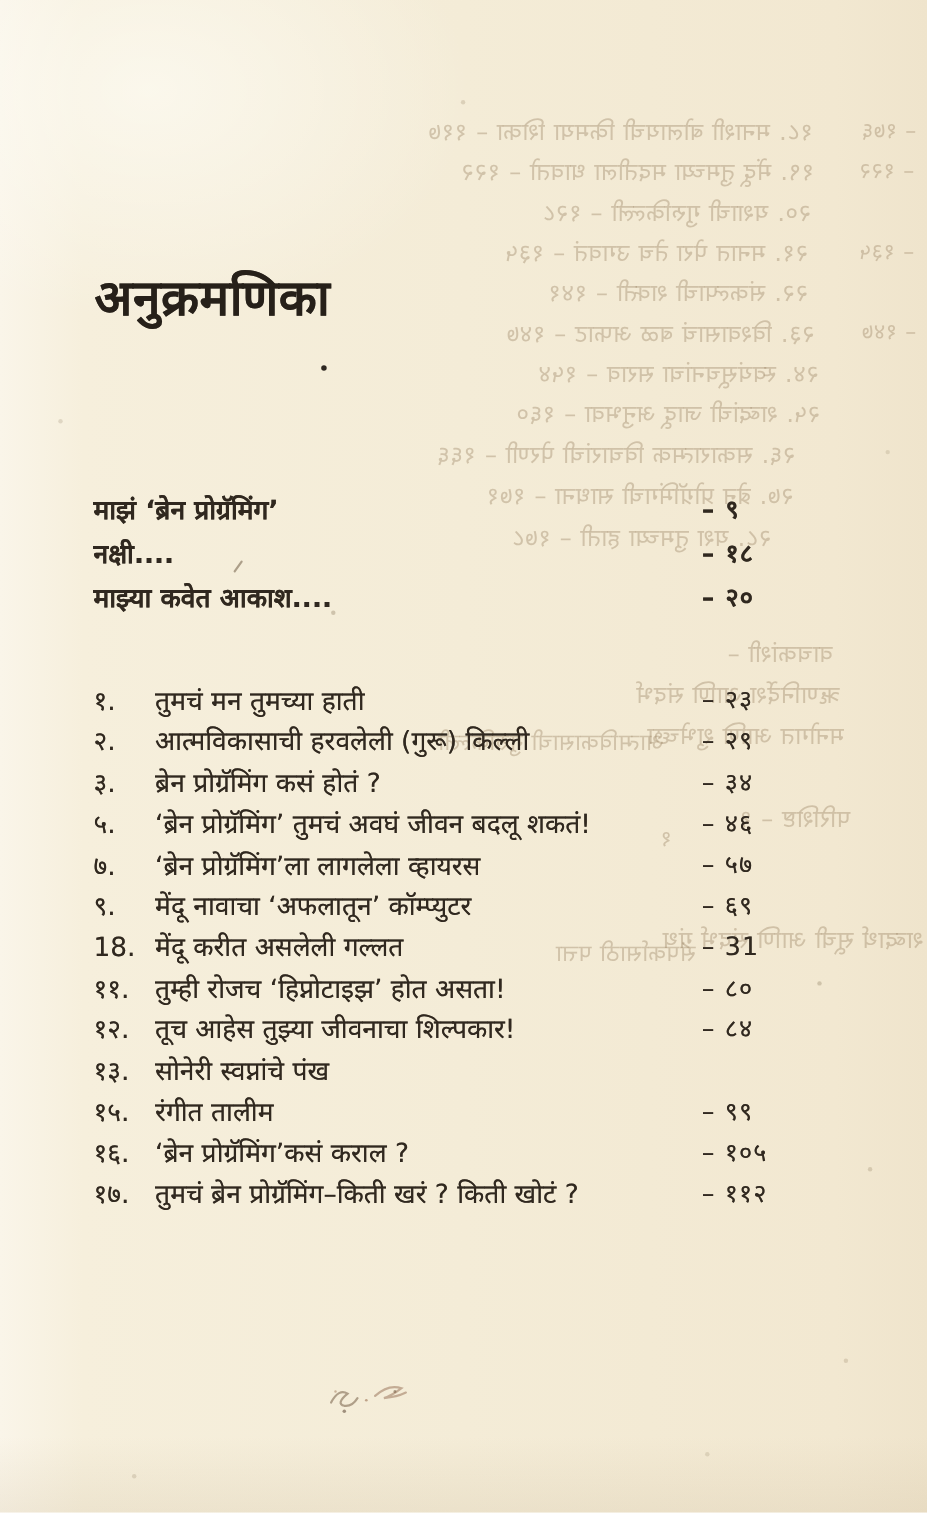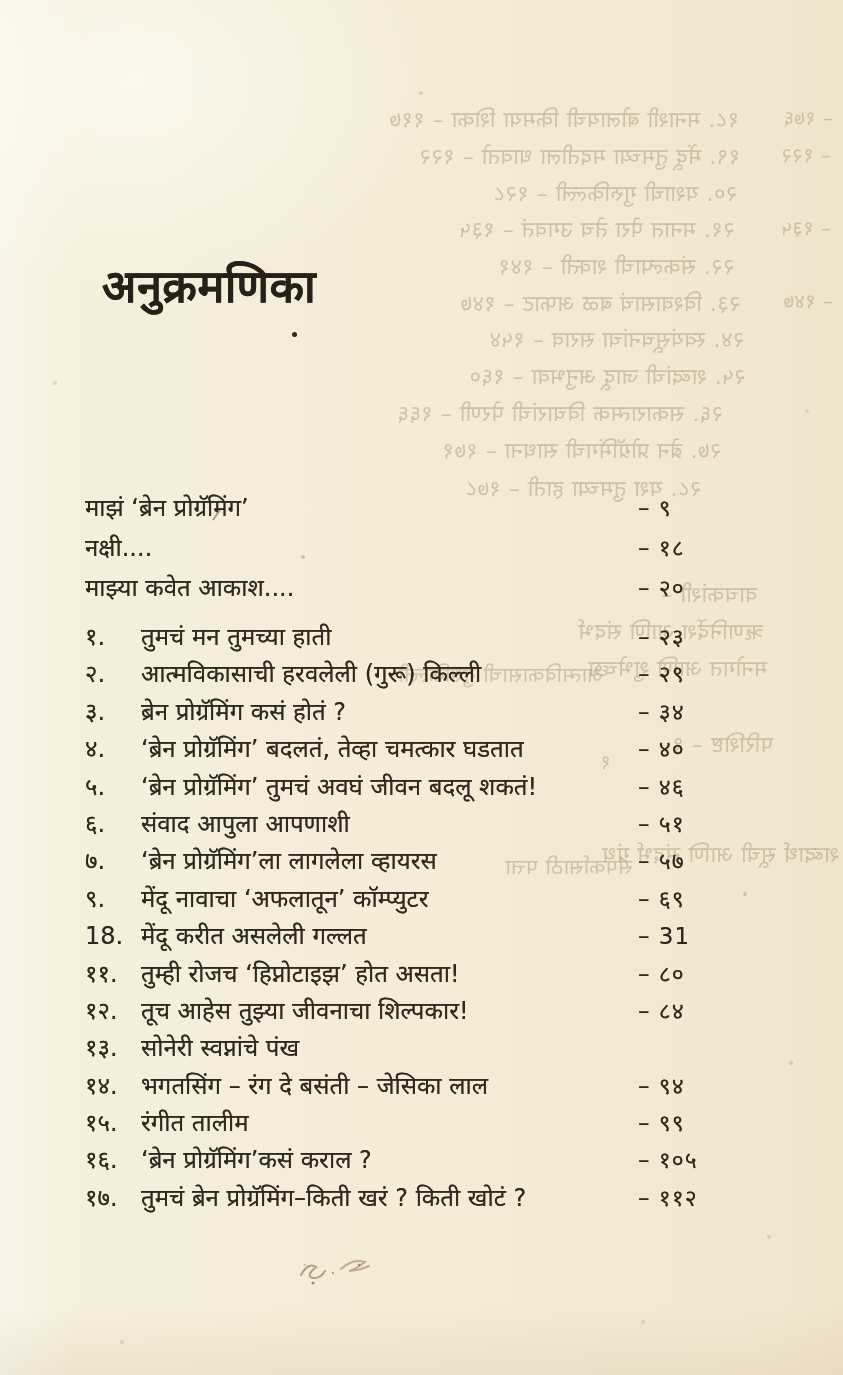--- a/index.html
+++ b/index.html
@@ -22,32 +22,32 @@
     position:absolute;
     white-space:nowrap;
     transform:scaleX(-1);
     color:rgba(152,130,96,0.38);
     filter:blur(0.7px);
     letter-spacing:0.5px;
   }
 
   
   .heading{
-    position:absolute;left:86px;top:238px;margin:16px;
+    position:absolute;left:86px;top:238px;margin:0;
     font-size:45px;font-weight:bold;color:#262019;
     letter-spacing:0.5px;
     text-shadow:0 0 0.6px rgba(38,32,25,0.7);
   }
   .heading-dot{
     position:absolute;left:292px;top:332px;width:5px;height:5px;border-radius:50%;
     background:#2e2721;
   }
 
   .toc-block{position:absolute;left:85px;width:648px;}
-  #front-matter{top:488px;}
+  #front-matter{top:444px;font-weight:bold;}
   #entries{top:619px;}
 
   .toc-row{
     position:relative;
     height:40px;line-height:40px;
     font-size:24px;
     text-shadow:0 0 0.5px rgba(48,40,31,0.65);
     white-space:nowrap;
   }
   #entries .toc-row{height:37.4px;line-height:37.4px;}
@@ -120,30 +120,27 @@
   <section class="toc-block" id="front-matter">
       <div class="toc-row"><span class="title">माझं ‘ब्रेन प्रोग्रॅमिंग’</span><span class="pg">– ९</span></div>
       <div class="toc-row"><span class="title">नक्षी....</span><span class="pg">– १८</span></div>
       <div class="toc-row"><span class="title">माझ्या कवेत आकाश....</span><span class="pg">– २०</span></div>
     </section>
 
   <section class="toc-block" id="entries">
       <div class="toc-row"><span class="no">१.</span><span class="title">तुमचं मन तुमच्या हाती</span><span class="pg">– २३</span></div>
       <div class="toc-row"><span class="no">२.</span><span class="title">आत्मविकासाची हरवलेली (गुरू) किल्ली</span><span class="pg">– २९</span></div>
       <div class="toc-row"><span class="no">३.</span><span class="title">ब्रेन प्रोग्रॅमिंग कसं होतं ?</span><span class="pg">– ३४</span></div>
-      <div class="toc-row"><span class="no">४.</span><span class="title">‘ब्रेन प्रोग्रॅमिंग’ बदलतं, तेव्हा चमत्कार घडतात</span><span class="pg">– ४०</span></div>
       <div class="toc-row"><span class="no">५.</span><span class="title">‘ब्रेन प्रोग्रॅमिंग’ तुमचं अवघं जीवन बदलू शकतं!</span><span class="pg">– ४६</span></div>
-      <div class="toc-row"><span class="no">६.</span><span class="title">संवाद आपुला आपणाशी</span><span class="pg">– ५१</span></div>
       <div class="toc-row"><span class="no">७.</span><span class="title">‘ब्रेन प्रोग्रॅमिंग’ला लागलेला व्हायरस</span><span class="pg">– ५७</span></div>
       <div class="toc-row"><span class="no">९.</span><span class="title">मेंदू नावाचा ‘अफलातून’ कॉम्प्युटर</span><span class="pg">– ६९</span></div>
       <div class="toc-row"><span class="no">18.</span><span class="title">मेंदू करीत असलेली गल्लत</span><span class="pg">– 31</span></div>
       <div class="toc-row"><span class="no">११.</span><span class="title">तुम्ही रोजच ‘हिप्नोटाइझ’ होत असता!</span><span class="pg">– ८०</span></div>
       <div class="toc-row"><span class="no">१२.</span><span class="title">तूच आहेस तुझ्या जीवनाचा शिल्पकार!</span><span class="pg">– ८४</span></div>
       <div class="toc-row"><span class="no">१३.</span><span class="title">सोनेरी स्वप्नांचे पंख</span></div>
-      <div class="toc-row"><span class="no">१४.</span><span class="title">भगतसिंग – रंग दे बसंती – जेसिका लाल</span><span class="pg">– ९४</span></div>
       <div class="toc-row"><span class="no">१५.</span><span class="title">रंगीत तालीम</span><span class="pg">– ९९</span></div>
       <div class="toc-row"><span class="no">१६.</span><span class="title">‘ब्रेन प्रोग्रॅमिंग’कसं कराल ?</span><span class="pg">– १०५</span></div>
       <div class="toc-row"><span class="no">१७.</span><span class="title">तुमचं ब्रेन प्रोग्रॅमिंग–किती खरं ? किती खोटं ?</span><span class="pg">– ११२</span></div>
     </section>
 
   <div class="pen-mark"></div>
 
   <svg class="smudge" width="100" height="55" viewBox="0 0 100 55">
     <path d="M8 32 q7 -13 15 -8 q-11 9 -3 11 q7 1 12 -7" fill="none" stroke="#5a4028" stroke-width="2" opacity="0.45" stroke-linecap="round"></path>
     <path d="M48 26 q12 -11 24 -7 q-9 7 -16 9 q12 -1 20 -5" fill="none" stroke="#7a4a30" stroke-width="2" opacity="0.4" stroke-linecap="round"></path>

